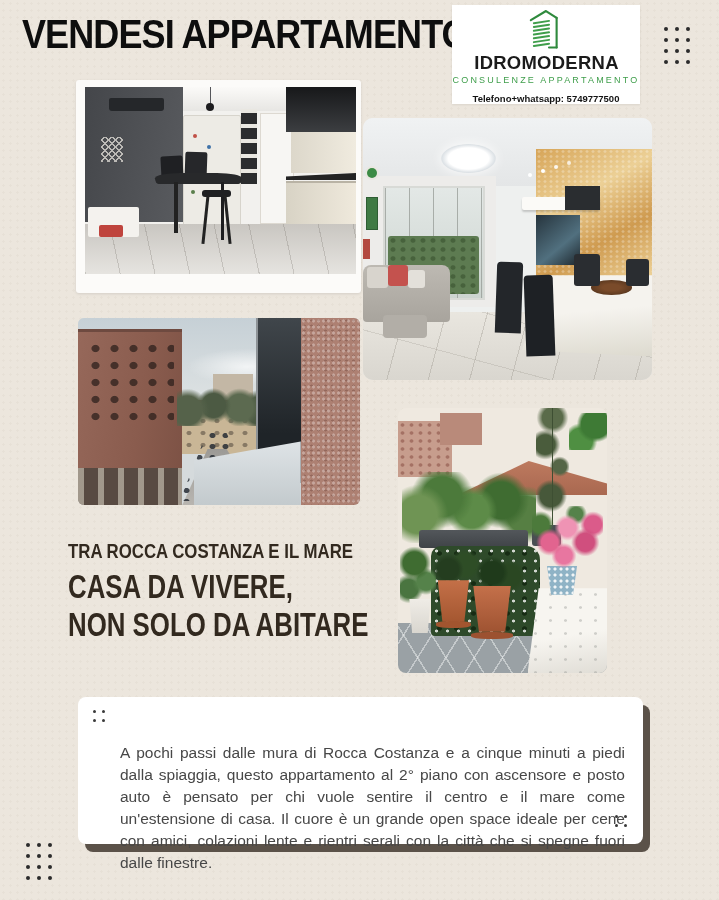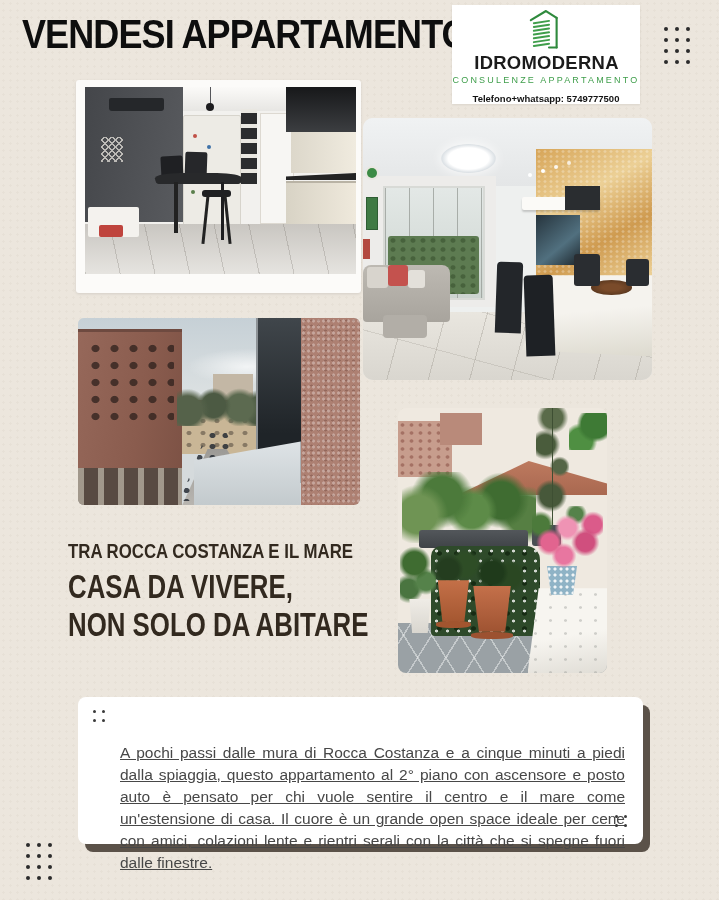--- a/index.html
+++ b/index.html
@@ -227,21 +227,21 @@
   .tag-kicker{font-size:21px; font-weight:bold; white-space:nowrap;
     transform:scaleX(0.80); transform-origin:left top; letter-spacing:0;}
   .tag-big{font-size:34px; font-weight:bold; line-height:1.06; white-space:nowrap;
     transform:scaleX(0.76); transform-origin:left top; letter-spacing:0; margin-top:5px;}
   .tag-big + .tag-big{margin-top:2px;}
 
   
   .desc-card{left:78px; top:697px; width:565px; height:147px; background:#ffffff;
     border-radius:8px; box-shadow:7px 8px 0 0 #5b5249;}
   .desc-text{position:absolute; left:42px; right:18px; top:29px;
-    font-size:15.5px; line-height:1.43; color:#474747; text-align:justify;text-decoration:underline;}
+    font-size:15.5px; line-height:1.43; color:#474747; text-align:justify;}
 </style>
 </head>
 <body>
 
 <div id="page">
 
   <div class="abs main-title">VENDESI APPARTAMENTO</div>
 
   <div class="abs logo-box">
     <svg width="52" height="50" viewBox="0 0 60 58">

